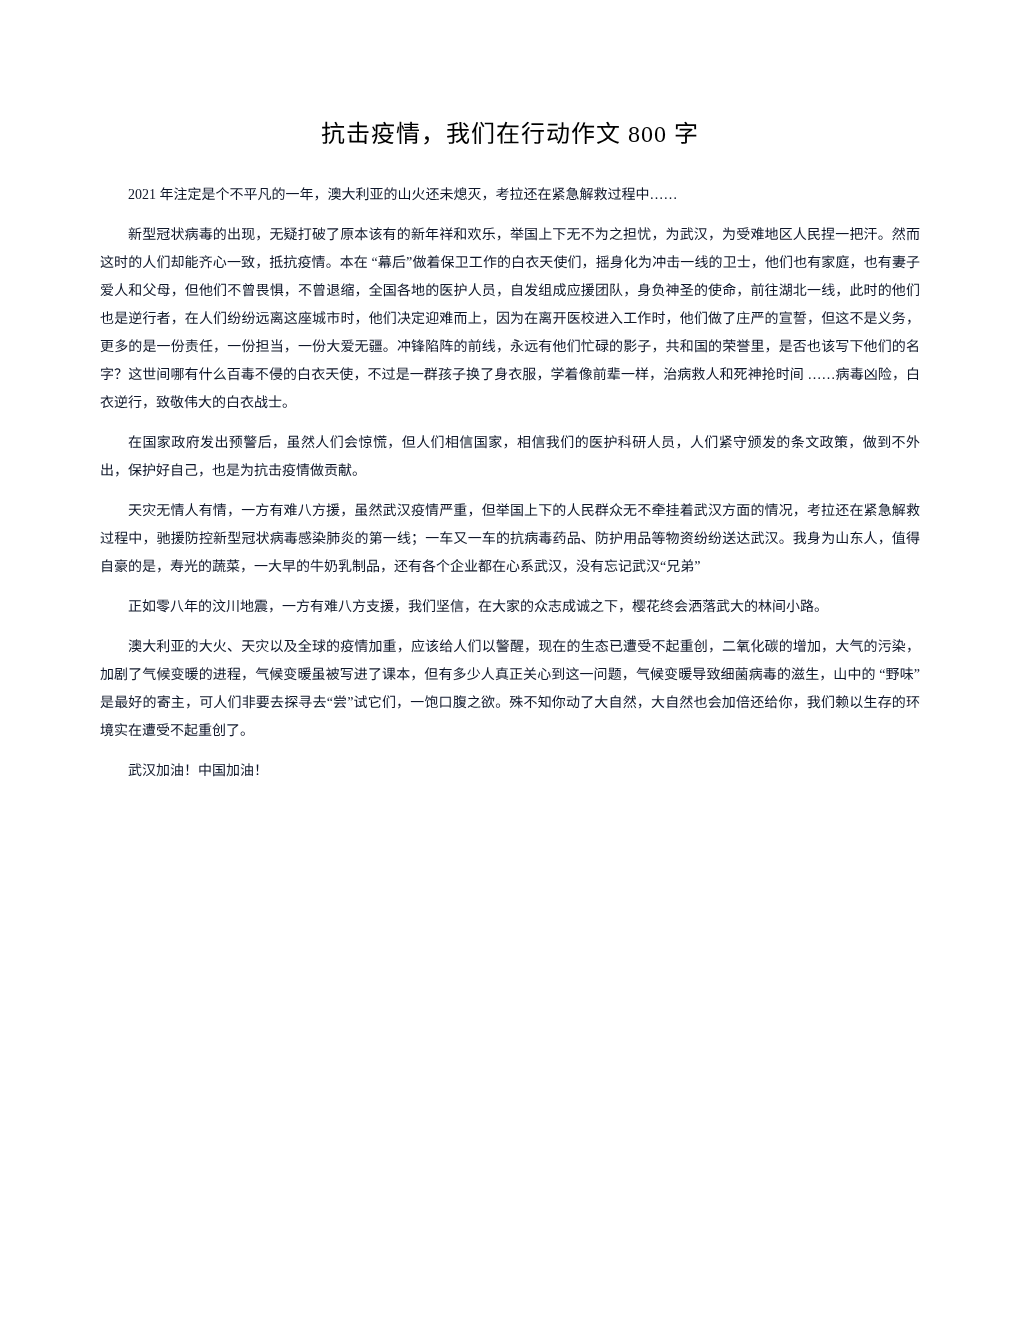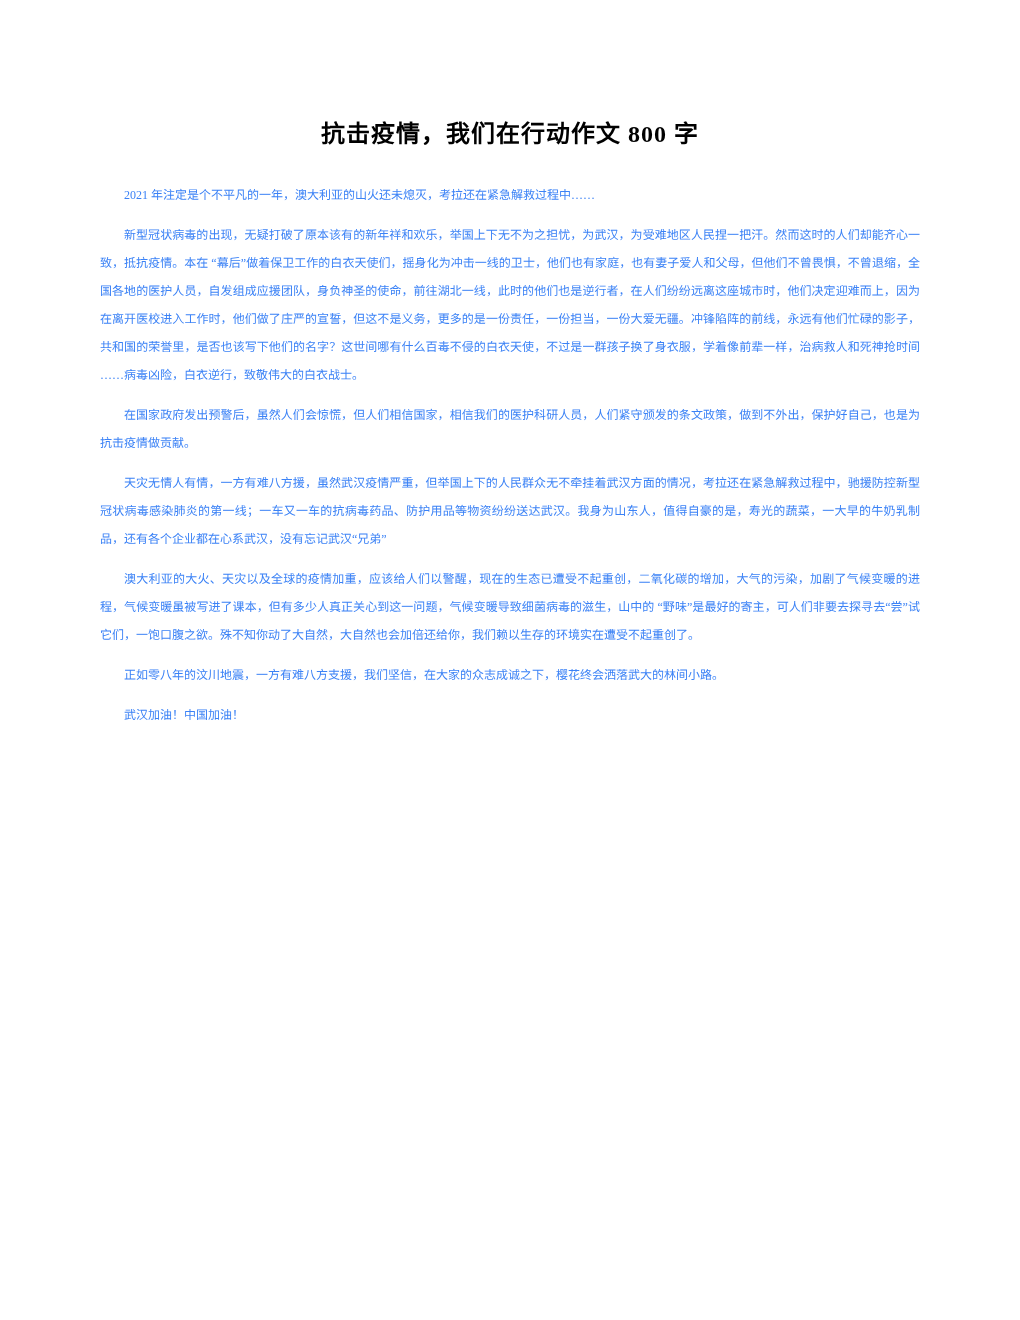--- a/index.html
+++ b/index.html
@@ -22,43 +22,43 @@
     width: 1020px;
     height: 1320px;
     box-sizing: border-box;
     padding: 118px 100px 0 100px;
     background: #ffffff;
   }
   .doc-title {
     margin: 0 0 30px 0;
     font-size: 24px;
     line-height: 33px;
-    font-weight: bold;
+    font-weight: normal;
     text-align: center;
     color: #000000;
     letter-spacing: 1px;
   }
   .doc-body p {
     margin: 0 0 12px 0;
-    font-size: 12px;
+    font-size: 14px;
     line-height: 28px;
     text-indent: 2em;
     text-align: justify;
-    color: #3b82f6;
+    color: #0f172a;
     word-break: break-all;
   }
 </style>
 </head>
 <body>
 
 <div class="page">
   <h1 class="doc-title">抗击疫情，我们在行动作文 800 字</h1>
 
   <div class="doc-body">
     <p>2021 年注定是个不平凡的一年，澳大利亚的山火还未熄灭，考拉还在紧急解救过程中……</p>
     <p>新型冠状病毒的出现，无疑打破了原本该有的新年祥和欢乐，举国上下无不为之担忧，为武汉，为受难地区人民捏一把汗。然而这时的人们却能齐心一致，抵抗疫情。本在 “幕后”做着保卫工作的白衣天使们，摇身化为冲击一线的卫士，他们也有家庭，也有妻子爱人和父母，但他们不曾畏惧，不曾退缩，全国各地的医护人员，自发组成应援团队，身负神圣的使命，前往湖北一线，此时的他们也是逆行者，在人们纷纷远离这座城市时，他们决定迎难而上，因为在离开医校进入工作时，他们做了庄严的宣誓，但这不是义务，更多的是一份责任，一份担当，一份大爱无疆。冲锋陷阵的前线，永远有他们忙碌的影子，共和国的荣誉里，是否也该写下他们的名字？这世间哪有什么百毒不侵的白衣天使，不过是一群孩子换了身衣服，学着像前辈一样，治病救人和死神抢时间 ……病毒凶险，白衣逆行，致敬伟大的白衣战士。</p>
     <p>在国家政府发出预警后，虽然人们会惊慌，但人们相信国家，相信我们的医护科研人员，人们紧守颁发的条文政策，做到不外出，保护好自己，也是为抗击疫情做贡献。</p>
     <p>天灾无情人有情，一方有难八方援，虽然武汉疫情严重，但举国上下的人民群众无不牵挂着武汉方面的情况，考拉还在紧急解救过程中，驰援防控新型冠状病毒感染肺炎的第一线；一车又一车的抗病毒药品、防护用品等物资纷纷送达武汉。我身为山东人，值得自豪的是，寿光的蔬菜，一大早的牛奶乳制品，还有各个企业都在心系武汉，没有忘记武汉“兄弟”</p>
+    <p>正如零八年的汶川地震，一方有难八方支援，我们坚信，在大家的众志成诚之下，樱花终会洒落武大的林间小路。</p>
     <p>澳大利亚的大火、天灾以及全球的疫情加重，应该给人们以警醒，现在的生态已遭受不起重创，二氧化碳的增加，大气的污染，加剧了气候变暖的进程，气候变暖虽被写进了课本，但有多少人真正关心到这一问题，气候变暖导致细菌病毒的滋生，山中的 “野味”是最好的寄主，可人们非要去探寻去“尝”试它们，一饱口腹之欲。殊不知你动了大自然，大自然也会加倍还给你，我们赖以生存的环境实在遭受不起重创了。</p>
-    <p>正如零八年的汶川地震，一方有难八方支援，我们坚信，在大家的众志成诚之下，樱花终会洒落武大的林间小路。</p>
     <p>武汉加油！中国加油！</p>
   </div>
 </div>
 
 </body></html>

